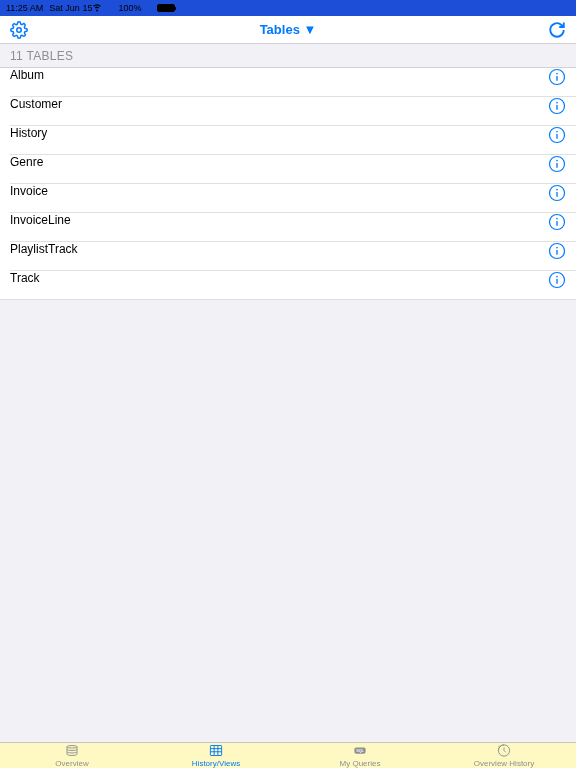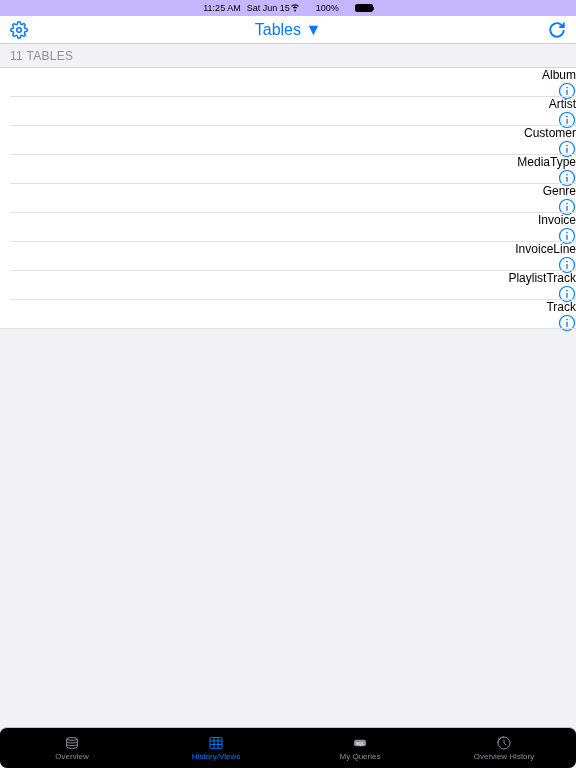--- a/index.html
+++ b/index.html
@@ -1,40 +1,40 @@
 <!DOCTYPE html>
 <html><head>
   <meta charset="utf-8">
   <style>
     * { margin: 0; padding: 0; box-sizing: border-box; font-family: -apple-system, BlinkMacSystemFont, "Segoe UI", Helvetica, Arial, sans-serif; }
     body { width: 576px; height: 768px; background: #f2f2f6; display: flex; flex-direction: column; overflow: hidden; }
     
-    .status-bar { height: 16px; background: #c4b5fd; display: flex; align-items: center; justify-content: center; padding: 0 6px; font-size: 9px; font-weight: 500; color: #000; }
+    .status-bar { height: 16px; background: #1d4ed8; display: flex; align-items: center; justify-content: flex-start; padding: 0 6px; font-size: 9px; font-weight: 500; color: #000; }
     .status-left { display: flex; gap: 6px; }
     .status-right { display: flex; align-items: center; gap: 16px; }
     .wifi { width: 10px; height: 8px; }
     .battery { width: 18px; height: 8px; border: 1px solid #000; border-radius: 2px; position: relative; background: #000; }
     .battery::after { content: ''; position: absolute; right: -2px; top: 2px; width: 1px; height: 3px; background: #000; border-radius: 0 1px 1px 0; }
     
     .nav-bar { height: 28px; background: #fff; display: flex; align-items: center; justify-content: space-between; padding: 0 10px; border-bottom: 1px solid #d1d1d6; }
-    .nav-title { position: absolute; left: 50%; transform: translateX(-50%); color: #007aff; font-size: 16px; font-weight: 400; }
+    .nav-title { position: absolute; left: 50%; transform: translateX(-50%); color: #007aff; font-size: 13px; font-weight: 700; }
     .gear-icon, .refresh-icon { width: 18px; height: 18px; color: #007aff; }
     
     .section-header { height: 24px; background: #f2f2f6; display: flex; align-items: flex-end; padding: 0 10px 4px; font-size: 12px; color: #8e8e93; letter-spacing: 0.3px; border-bottom: 1px solid #d1d1d6; }
     
     .list { background: #fff; }
-    .list-row { height: 29px; display: flex; align-items: flex-end; justify-content: space-between; padding: 0 0; position: relative; flex-direction: column; }
+    .list-row { height: 29px; display: flex; align-items: flex-start; justify-content: space-between; padding: 0 10px; position: relative; }
     .list-row::after { content: ''; position: absolute; left: 10px; right: 0; bottom: 0; height: 1px; background: #e0e0e2; }
     .list-row:last-child::after { left: 0; }
     .row-label { font-size: 12px; color: #000; }
     .info-icon { width: 18px; height: 18px; color: #007aff; flex-shrink: 0; }
     
     .spacer { flex: 1; background: #f2f2f6; }
     
-    .tab-bar { height: 41px; background: #000000; border-top: 1px solid #c6c6c8; display: flex; border-radius: 7px; }
+    .tab-bar { height: 26px; background: #fef9c3; border-top: 1px solid #c6c6c8; display: flex; }
     .tab { flex: 1; display: flex; flex-direction: column; align-items: center; justify-content: center; gap: 1px; color: #8e8e93; }
     .tab.active { color: #007aff; }
     .tab-icon { width: 18px; height: 16px; }
     .tab-label { font-size: 8px; }
     
     svg { display: block; }
   </style>
 </head>
 <body>
 
@@ -76,37 +76,29 @@
 <div class="list" id="tables-list">
     <div class="list-row">
       <span class="row-label">Album</span>
       <svg class="info-icon" viewBox="0 0 24 24">
         <circle cx="12" cy="12" r="10" fill="none" stroke="#007aff" stroke-width="1.6"></circle>
         <line x1="12" y1="10.5" x2="12" y2="17" stroke="#007aff" stroke-width="1.8"></line>
         <circle cx="12" cy="7.5" r="1.1" fill="#007aff"></circle>
       </svg>
     </div>
     <div class="list-row">
-      <span class="row-label">Artist</span>
-      <svg class="info-icon" viewBox="0 0 24 24">
-        <circle cx="12" cy="12" r="10" fill="none" stroke="#007aff" stroke-width="1.6"></circle>
-        <line x1="12" y1="10.5" x2="12" y2="17" stroke="#007aff" stroke-width="1.8"></line>
-        <circle cx="12" cy="7.5" r="1.1" fill="#007aff"></circle>
-      </svg>
-    </div>
-    <div class="list-row">
       <span class="row-label">Customer</span>
       <svg class="info-icon" viewBox="0 0 24 24">
         <circle cx="12" cy="12" r="10" fill="none" stroke="#007aff" stroke-width="1.6"></circle>
         <line x1="12" y1="10.5" x2="12" y2="17" stroke="#007aff" stroke-width="1.8"></line>
         <circle cx="12" cy="7.5" r="1.1" fill="#007aff"></circle>
       </svg>
     </div>
     <div class="list-row">
-      <span class="row-label">MediaType</span>
+      <span class="row-label">History</span>
       <svg class="info-icon" viewBox="0 0 24 24">
         <circle cx="12" cy="12" r="10" fill="none" stroke="#007aff" stroke-width="1.6"></circle>
         <line x1="12" y1="10.5" x2="12" y2="17" stroke="#007aff" stroke-width="1.8"></line>
         <circle cx="12" cy="7.5" r="1.1" fill="#007aff"></circle>
       </svg>
     </div>
     <div class="list-row">
       <span class="row-label">Genre</span>
       <svg class="info-icon" viewBox="0 0 24 24">
         <circle cx="12" cy="12" r="10" fill="none" stroke="#007aff" stroke-width="1.6"></circle>

